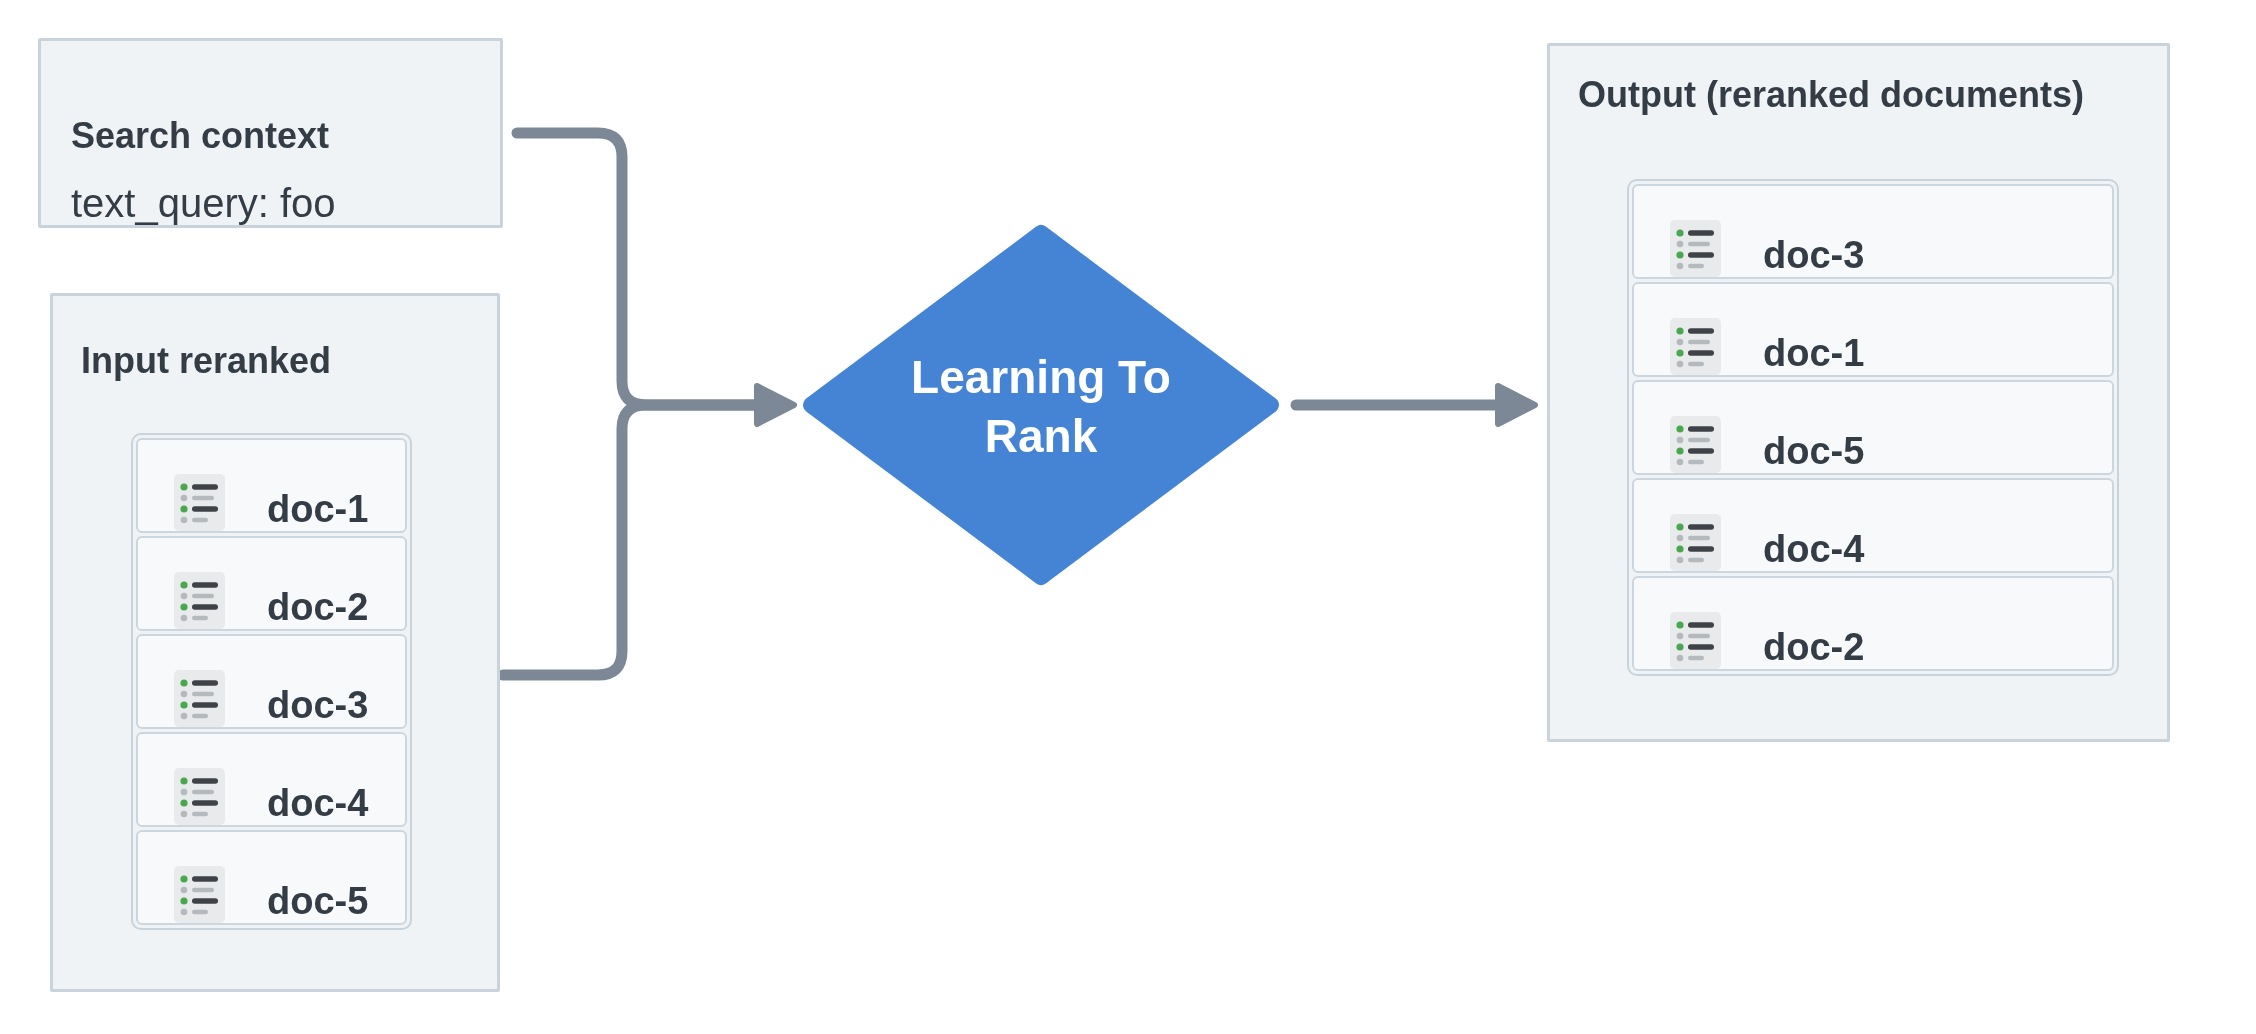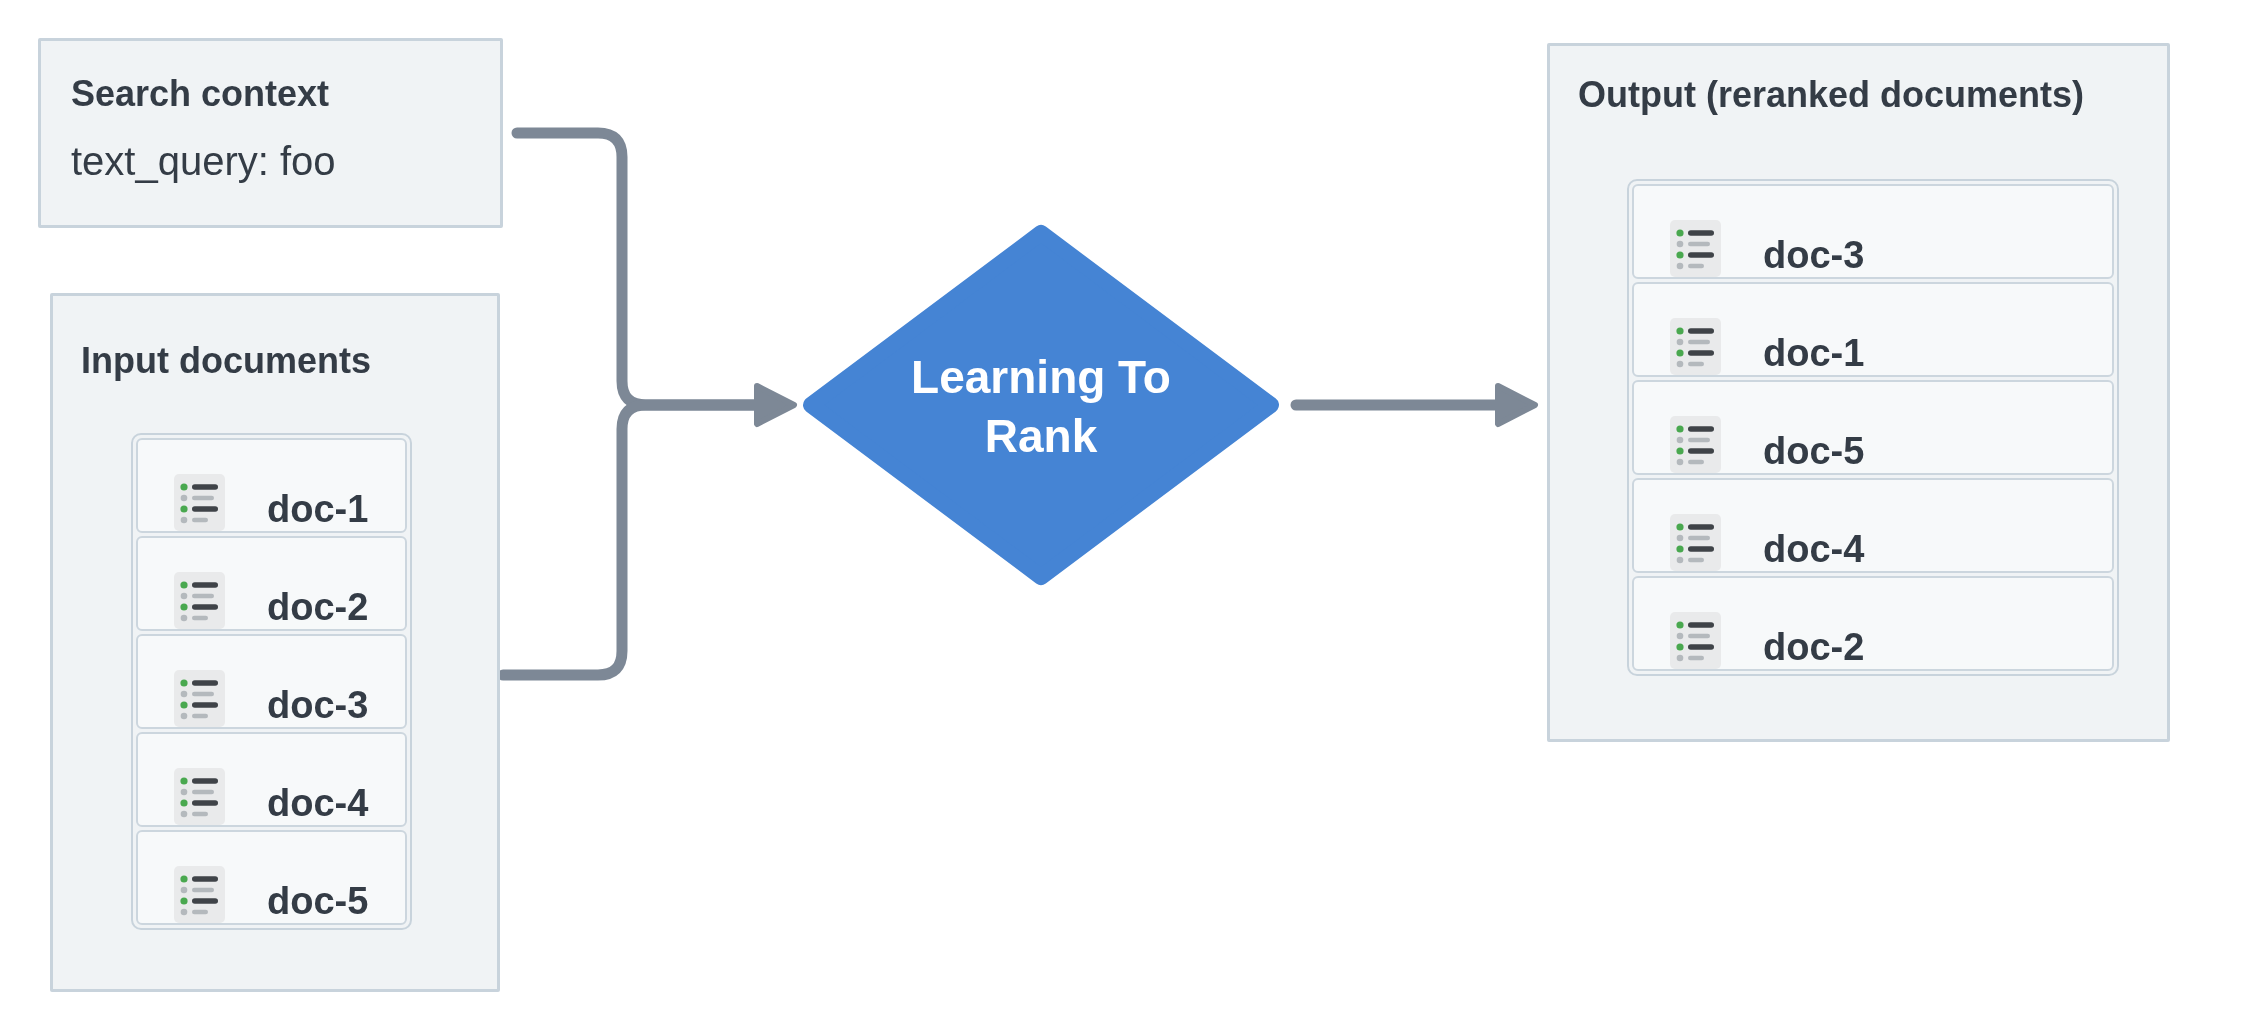--- a/index.html
+++ b/index.html
@@ -37,21 +37,21 @@
     font-size:36px;
     color:var(--text);
     letter-spacing:0px;
   }
   .panel-body-text{
     font-size:40px;
     font-weight:400;
     color:var(--text);
   }
   #search-context{left:38px; top:38px; width:465px; height:190px; padding:32px 30px;}
-  #search-context .panel-title{margin-bottom:24px;}
+  #search-context .panel-title{margin-bottom:24px;margin-top:42px;}
   #input-documents{left:50px; top:293px; width:450px; height:699px; padding:44px 28px;}
   #output-documents{left:1547px; top:43px; width:623px; height:699px; padding:28px 28px;}
   .doc-list{
     position:absolute;
     border:2px solid var(--panel-border);
     border-radius:10px;
     padding:3px;
   }
   #input-doc-list{left:78px; top:137px; width:281px;}
   #output-doc-list{left:77px; top:133px; width:492px;}
@@ -110,21 +110,21 @@
   </svg>
 
   <div class="diamond-label">Learning To Rank</div>
 
   <div class="panel" id="search-context">
     <div class="panel-title">Search context</div>
     <div class="panel-body-text">text_query: foo</div>
   </div>
 
   <div class="panel" id="input-documents">
-    <div class="panel-title">Input documents</div>
+    <div class="panel-title">Input reranked</div>
     <div class="doc-list" id="input-doc-list">
 
         <div class="doc-item">
           <svg class="doc-icon" viewBox="0 0 51 57">
             <rect x="0" y="0" width="51" height="57" rx="5" fill="var(--icon-bg)"></rect>
             <circle cx="10" cy="13" r="3.6" fill="var(--icon-green)"></circle>
             <rect x="18" y="10.2" width="26" height="5.6" rx="2.8" fill="var(--icon-dark)"></rect>
             <circle cx="10" cy="24" r="3.3" fill="var(--icon-gray)"></circle>
             <rect x="18" y="21.7" width="22" height="4.6" rx="2.3" fill="var(--icon-gray)"></rect>
             <circle cx="10" cy="35" r="3.6" fill="var(--icon-green)"></circle>

